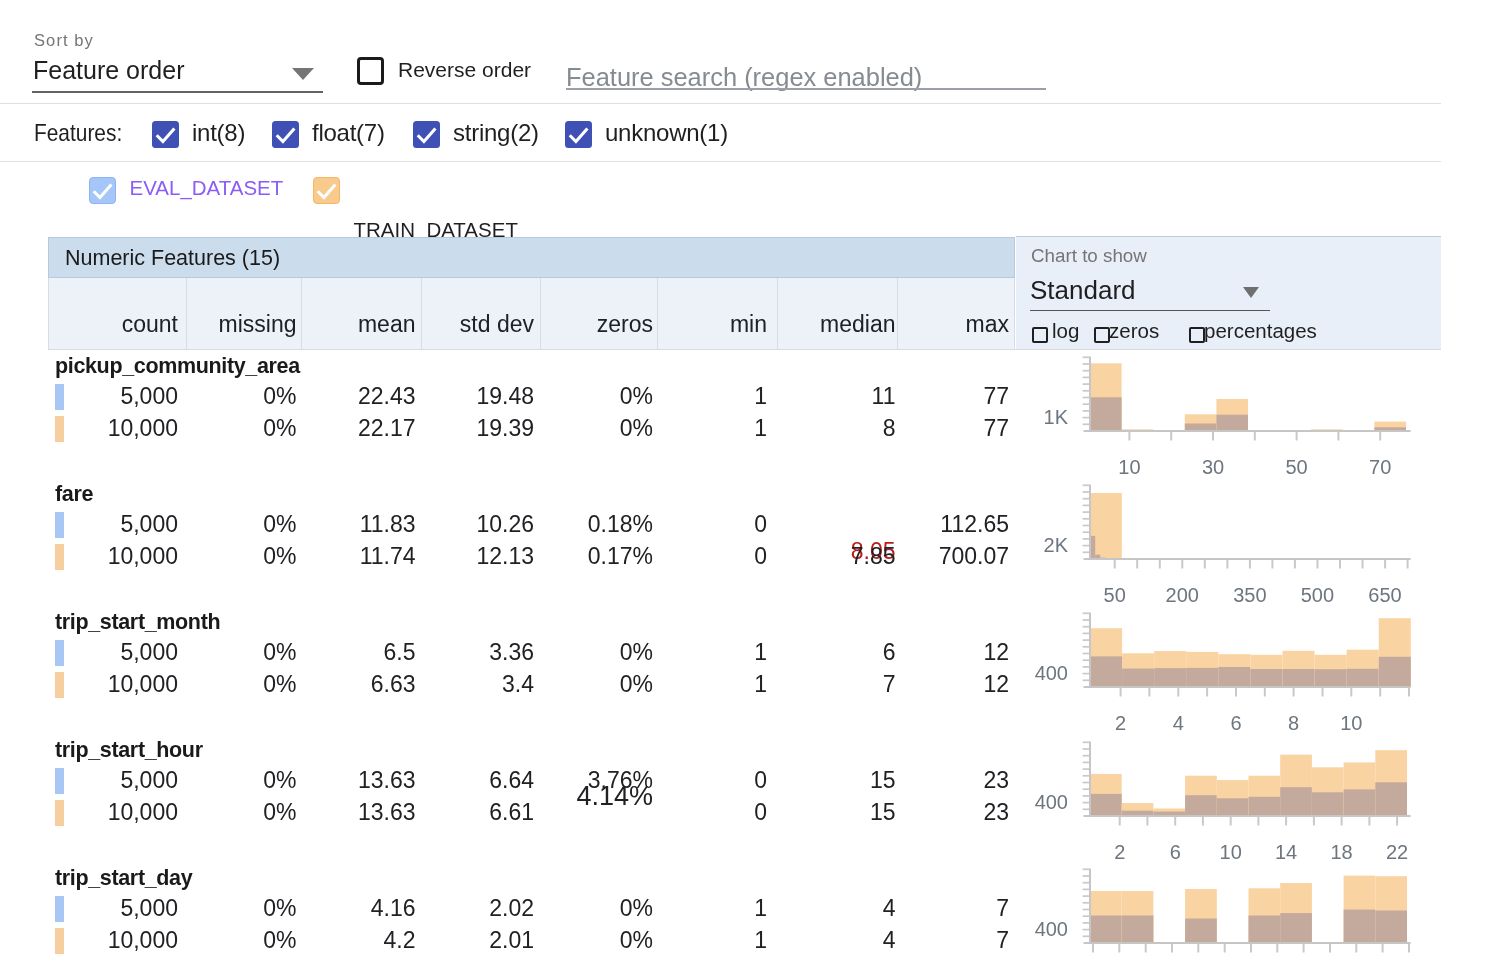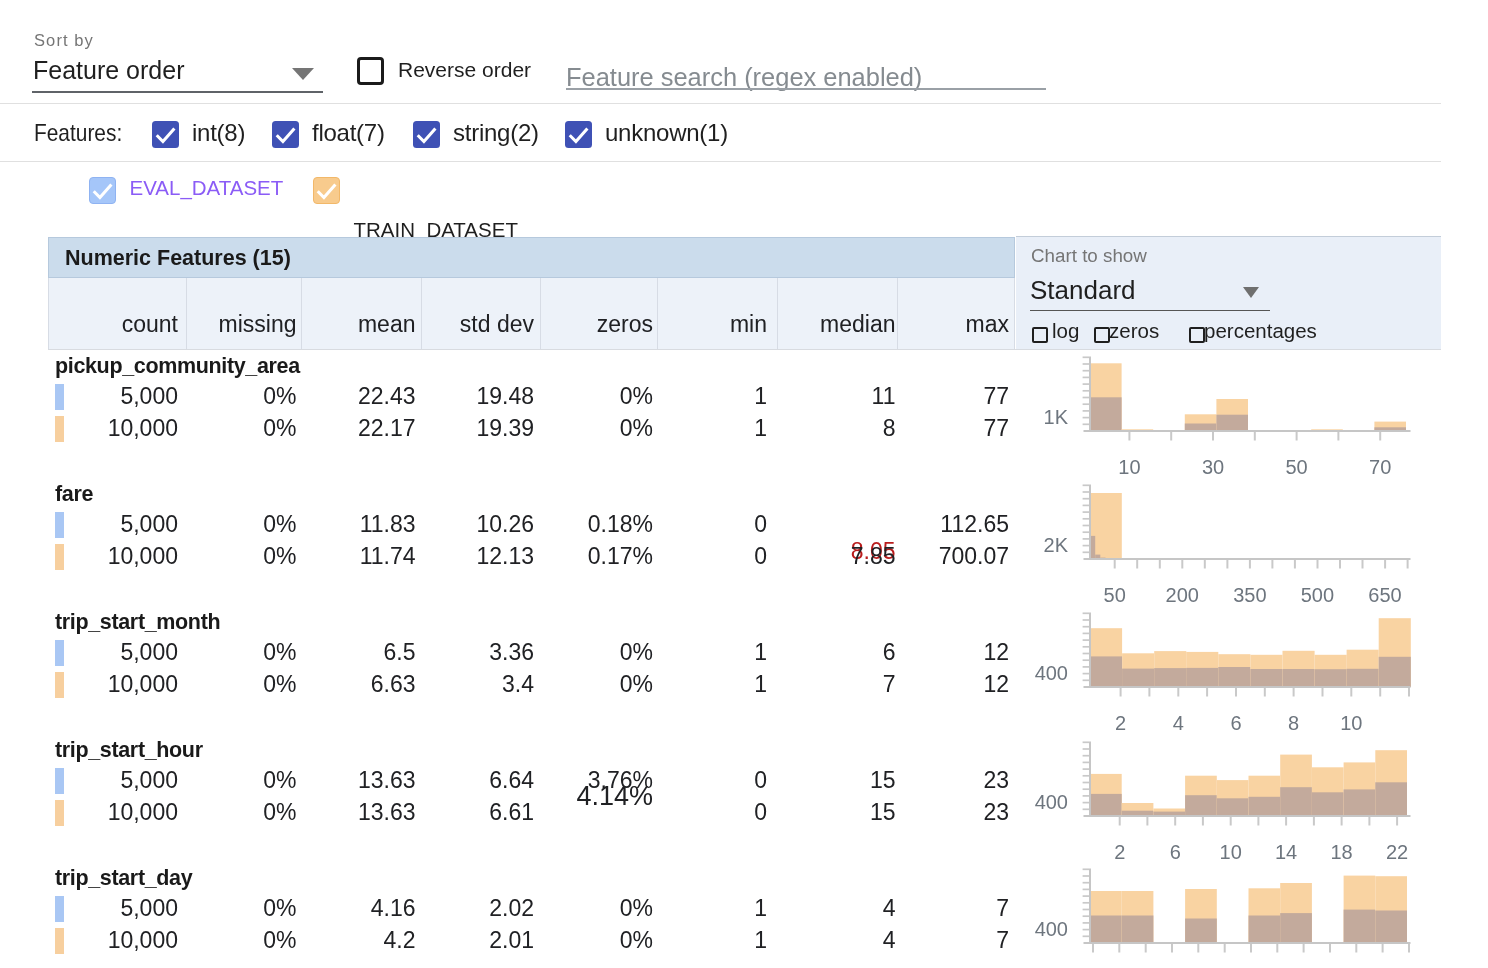--- a/index.html
+++ b/index.html
@@ -36,21 +36,21 @@
 <svg style="position:absolute;left:89px;top:176.5px" width="27" height="27" viewBox="0 0 24 24">
       <path d="M4.2 12.7 L9.7 18.2 L19.9 6.6" stroke="#ffffff" stroke-width="2.7" fill="none"></path>
     </svg>
 <div style="position:absolute;font-size:20.5px;line-height:20.5px;color:#8b5cf6;white-space:nowrap;left:129.5px;top:177.9px;">EVAL_DATASET</div>
 <div style="position:absolute;left:312.5px;top:176.5px;width:27px;height:27px;background:#f8cb8d;border:1.5px solid #f2b869;border-radius:4px;"></div>
 <svg style="position:absolute;left:312.5px;top:176.5px" width="27" height="27" viewBox="0 0 24 24">
       <path d="M4.2 12.7 L9.7 18.2 L19.9 6.6" stroke="#ffffff" stroke-width="2.7" fill="none"></path>
     </svg>
 <div style="position:absolute;font-size:20.5px;line-height:20.5px;color:#1f1f1f;white-space:nowrap;left:353.5px;top:177.9px;margin-top:42px;">TRAIN_DATASET</div>
 <div style="position:absolute;left:47.5px;top:236.5px;width:967.5px;height:41.7px;background:#cbdcec;border:1px solid #b6c9dd;"></div>
-<div style="position:absolute;font-size:21.5px;line-height:21.5px;color:#1a1a1a;white-space:nowrap;font-weight:bold;left:65px;top:248.1px;">Numeric Features (15)</div>
+<div style="position:absolute;font-size:21.5px;line-height:21.5px;color:#1a1a1a;white-space:nowrap;font-weight:normal;left:65px;top:248.1px;">Numeric Features (15)</div>
 <div style="position:absolute;left:47.5px;top:278.2px;width:967.5px;height:71.3px;background:#edf2f9;border-left:1px solid #d7dce5;border-right:1px solid #d7dce5;"></div>
 <div style="position:absolute;left:185.5px;top:278.2px;width:1.2px;height:71.3px;background:#d7dce5;"></div>
 <div style="position:absolute;left:301px;top:278.2px;width:1.2px;height:71.3px;background:#d7dce5;"></div>
 <div style="position:absolute;left:421px;top:278.2px;width:1.2px;height:71.3px;background:#d7dce5;"></div>
 <div style="position:absolute;left:540px;top:278.2px;width:1.2px;height:71.3px;background:#d7dce5;"></div>
 <div style="position:absolute;left:657px;top:278.2px;width:1.2px;height:71.3px;background:#d7dce5;"></div>
 <div style="position:absolute;left:777px;top:278.2px;width:1.2px;height:71.3px;background:#d7dce5;"></div>
 <div style="position:absolute;left:896.5px;top:278.2px;width:1.2px;height:71.3px;background:#d7dce5;"></div>
 <div style="position:absolute;font-size:23px;line-height:23px;color:#202124;white-space:nowrap;left:-82px;width:260px;text-align:right;top:313.2px;">count</div>
 <div style="position:absolute;font-size:23px;line-height:23px;color:#202124;white-space:nowrap;left:36.5px;width:260px;text-align:right;top:313.2px;">missing</div>

